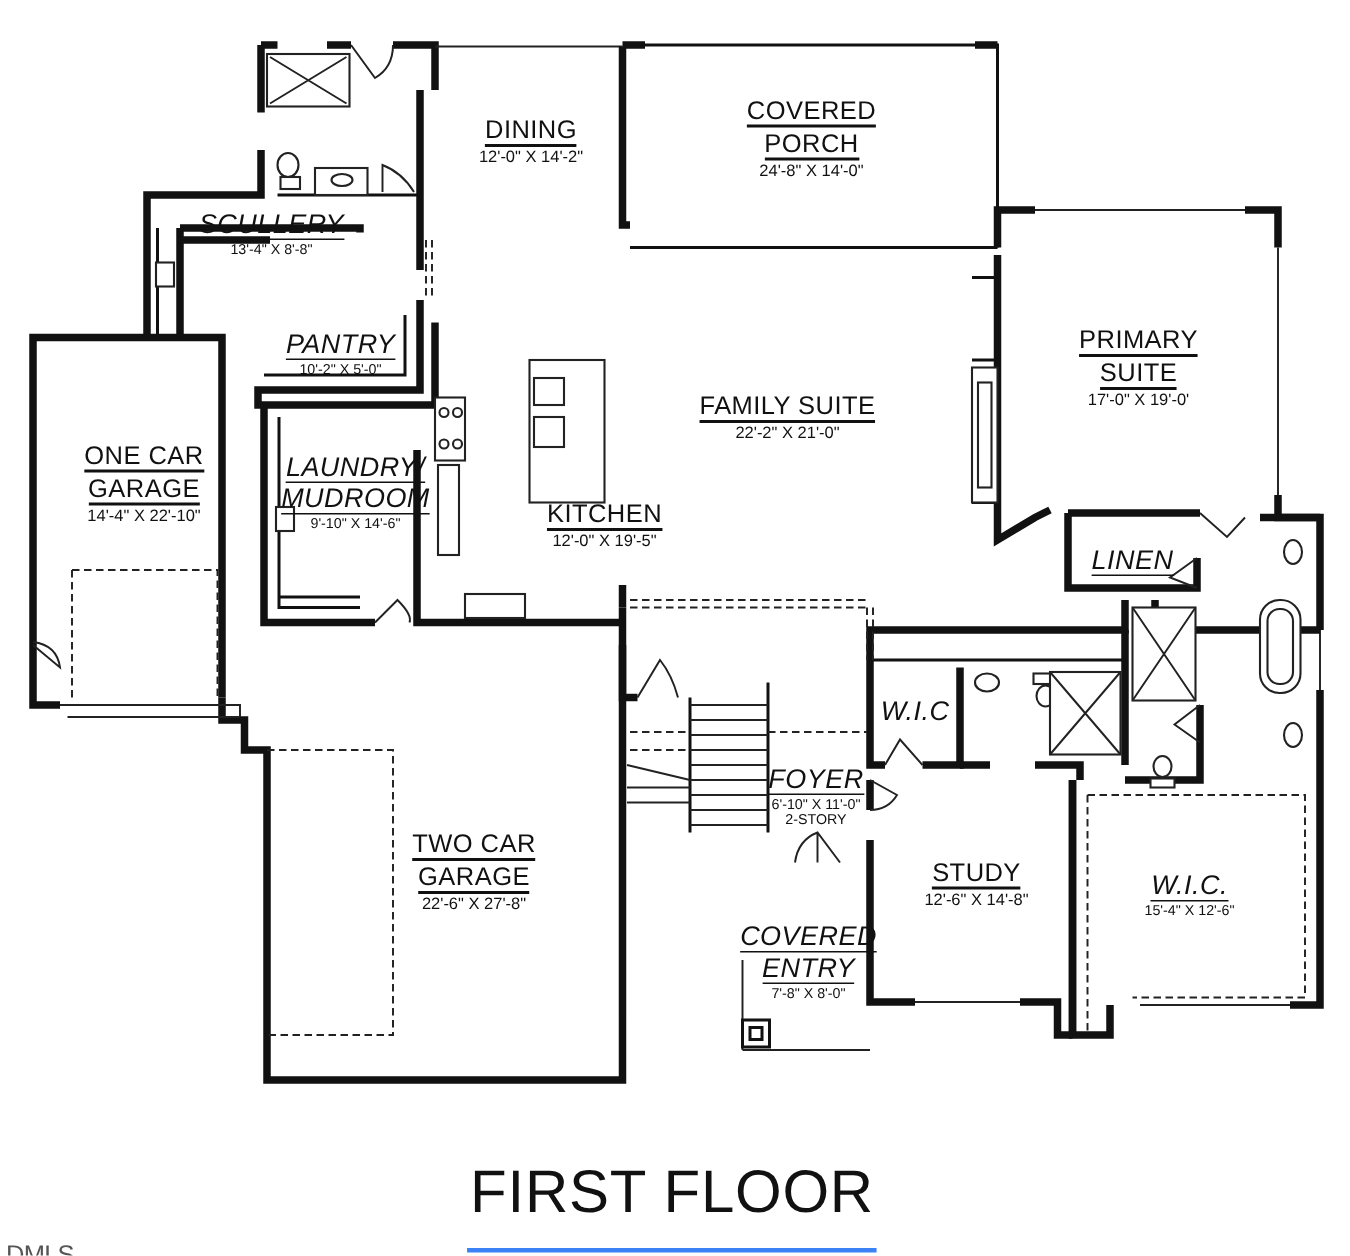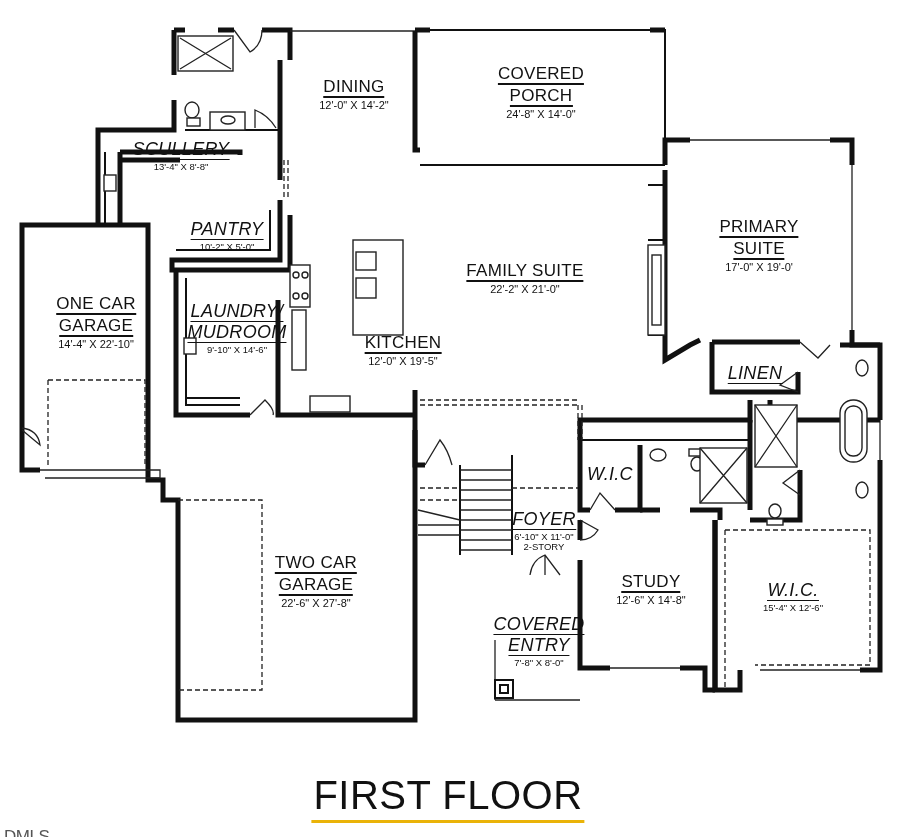--- a/index.html
+++ b/index.html
@@ -9,21 +9,21 @@
   .wall-thin { fill:none; stroke:#111; stroke-width:2; }
   .line { fill:none; stroke:#222; stroke-width:1.3; }
   .dash { fill:none; stroke:#222; stroke-width:1.3; stroke-dasharray:5 3; }
   .fixture { fill:#fff; stroke:#222; stroke-width:1.4; }
   .label { position:absolute; text-align:center; transform:translateX(-50%); white-space:nowrap; line-height:1; }
   .room-name { display:block; font-size:19px; letter-spacing:0.3px; border-bottom:2px solid #111; padding-bottom:1px; margin:0 auto; width:max-content; }
   .room-name.small { font-size:18px; border-bottom-width:1.5px;font-style:italic; }
   .room-name.med { font-size:17px; }
   .room-dim { display:block; font-size:11px; margin-top:2px; }
   .room-dim.small { font-size:9.5px; }
-  .title { position:absolute; left:448px; top:775px; transform:translateX(-50%); font-size:40px; letter-spacing:0.5px; border-bottom:3px solid #eab308; padding:0 2px 5px; line-height:1; }
+  .title { position:absolute; left:448px; top:775px; transform:translateX(-50%); font-size:40px; letter-spacing:0.5px; border-bottom:3px solid #3b82f6; padding:0 2px 17px; line-height:1; }
   .watermark { position:absolute; left:4px; top:827px; font-size:17px; color:#555; letter-spacing:-0.5px; font-weight:300; }
 </style>
 </head>
 <body>
 
 <svg id="plan" viewBox="0 0 900 837" xmlns="http://www.w3.org/2000/svg">
 
   <g>
 
     <path class="wall" d="M174,30 L174,75 M174,100 L174,130 L98,130 L98,152"></path>

